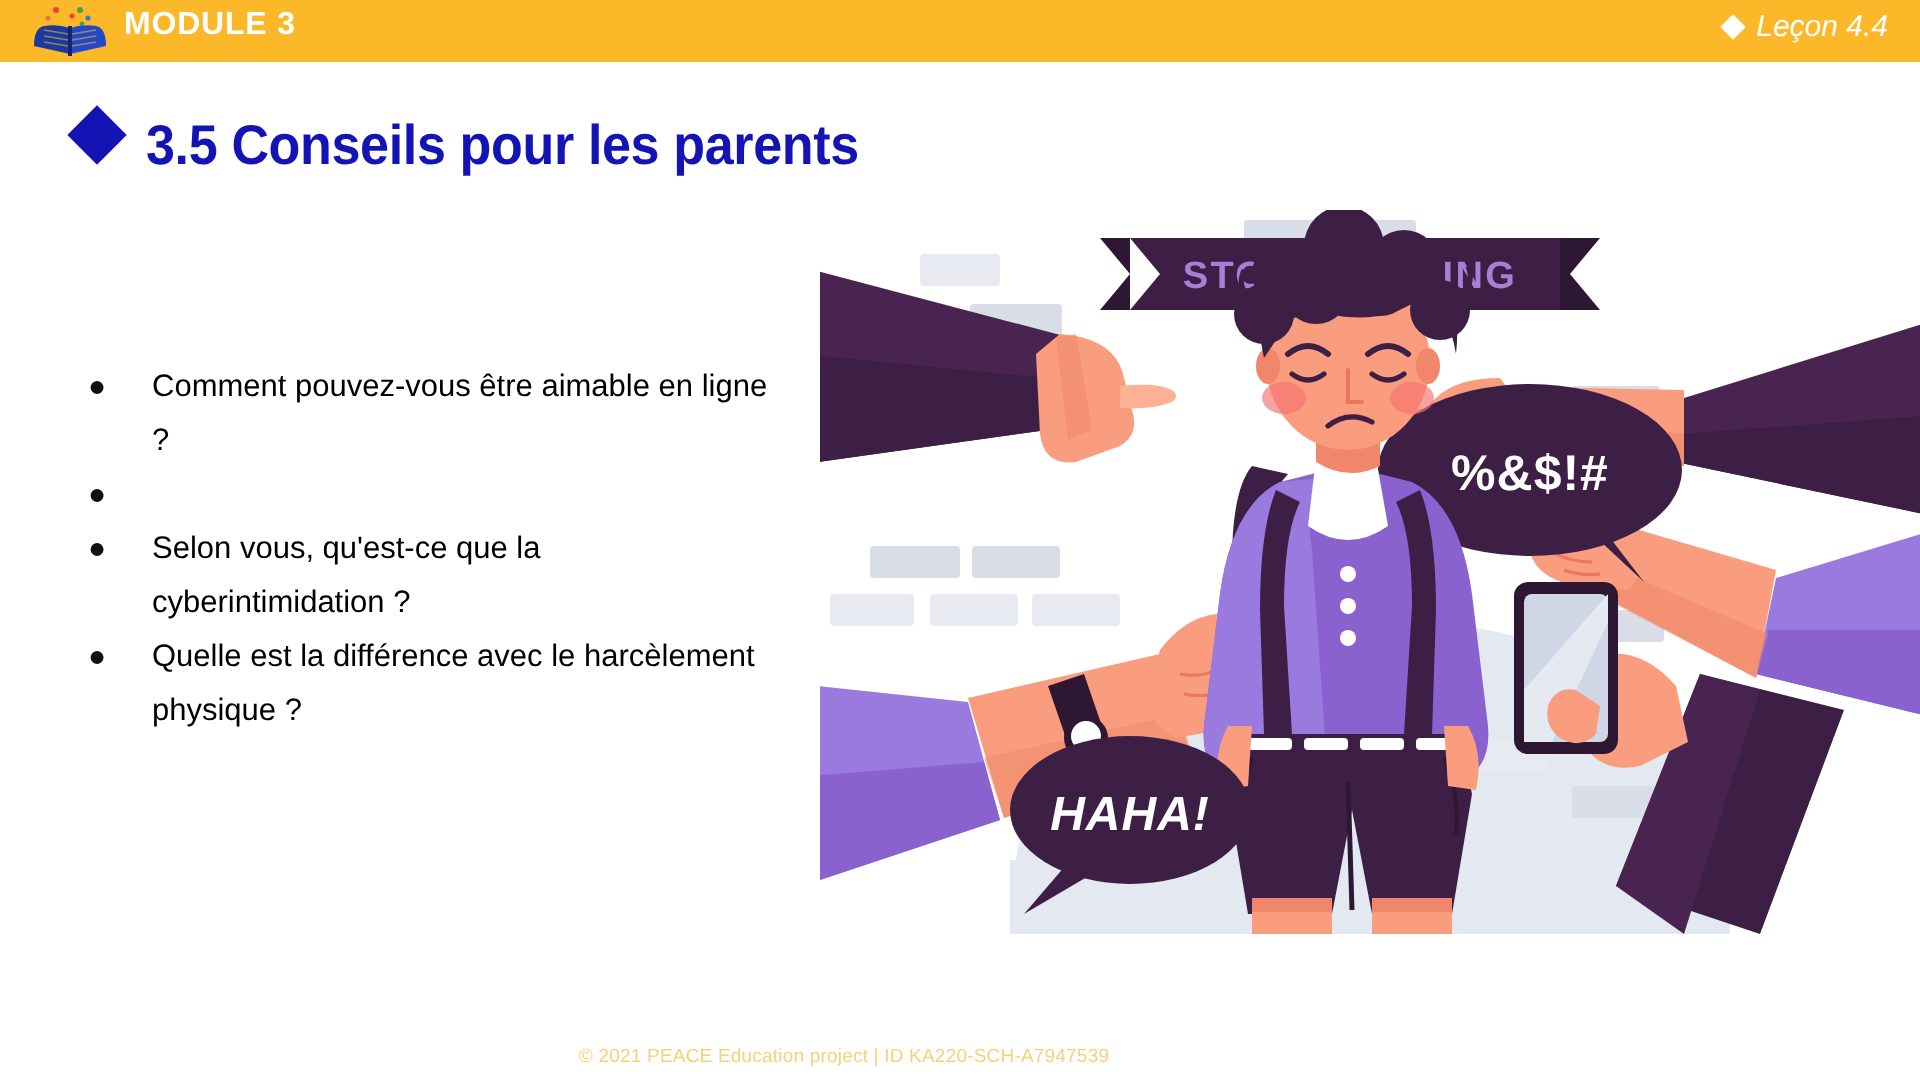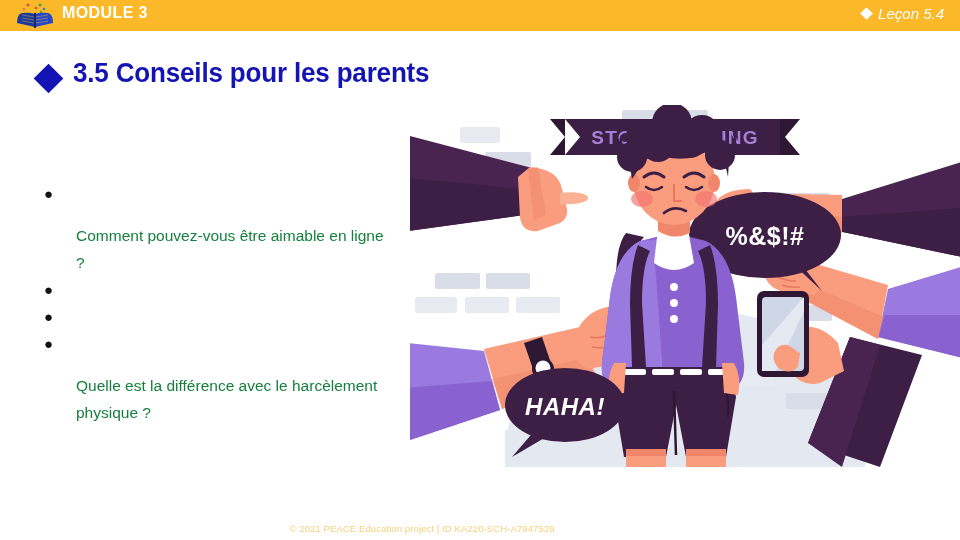--- a/index.html
+++ b/index.html
@@ -31,21 +31,21 @@
     display: flex; align-items: center; gap: 7px;
   }
   .dia-sm {
     width: 9px; height: 9px; background: #ffffff;
     transform: rotate(45deg); display: inline-block;
   }
 
   
   .title-row {
     position: absolute; left: 38px; top: 57px;
-    display: flex; align-items: flex-end; gap: 14px;
+    display: flex; align-items: flex-start; gap: 14px;
   }
   .dia-title {
     width: 21px; height: 21px; background: #1414b4;
     transform: rotate(45deg);
   }
   .title-text {
     font-size: 28px; font-weight: bold; color: #1414b4;
     letter-spacing: -0.2px;
     transform: scaleX(0.93); transform-origin: left center;
     white-space: nowrap;
@@ -59,21 +59,21 @@
     display: flex; align-items: flex-start;
     margin-bottom: 0px;
   }
   .bullet-dot {
     flex: 0 0 auto; width: 36px;
     font-size: 15px; line-height: 27px; color: #111; text-align: left;
     padding-left: 4px;
   }
   .bullet-text {
     flex: 1 1 auto;
-    font-size: 15.5px; line-height: 27px; color: #15803d; margin-top: 42px;
+    font-size: 15.5px; line-height: 27px; color: #000000;
   }
 
   
   .footer {
     position: absolute; left: 0; top: 523px; width: 844px;
     text-align: center;
     font-size: 9.5px; color: #f5d17a; letter-spacing: 0.1px;
   }
 
   
@@ -105,39 +105,40 @@
 
         <path d="M8 14 L20 16 M8 17 L20 19 M8 20 L20 22" stroke="#fbb829" stroke-width="0.8" opacity="0.55"></path>
         <path d="M34 14 L22 16 M34 17 L22 19 M34 20 L22 22" stroke="#fbb829" stroke-width="0.8" opacity="0.55"></path>
 
         <rect x="20" y="12" width="2" height="15" fill="#13266e"></rect>
       </svg>
     </div>
     <div class="module-label">MODULE 3</div>
     <div class="lesson-label">
       <span class="dia-sm"></span>
-      <span>Leçon 5.4</span>
+      <span>Leçon 4.4</span>
     </div>
   </div>
 
   <div class="title-row">
     <span class="dia-title"></span>
     <span class="title-text">3.5 Conseils pour les parents</span>
   </div>
 
   <div class="bullets">
     <div class="bullet-item">
       <span class="bullet-dot">●</span>
       <span class="bullet-text">Comment pouvez-vous être aimable en ligne ?</span>
     </div>
     <div class="bullet-item">
       <span class="bullet-dot">●</span>
     </div>
     <div class="bullet-item">
       <span class="bullet-dot">●</span>
+      <span class="bullet-text">Selon vous, qu'est-ce que la cyberintimidation ?</span>
     </div>
     <div class="bullet-item">
       <span class="bullet-dot">●</span>
       <span class="bullet-text">Quelle est la différence avec le harcèlement physique ?</span>
     </div>
   </div>
 
   <div class="illus">
     <svg width="550" height="362" viewBox="0 0 550 362">
       <defs>

